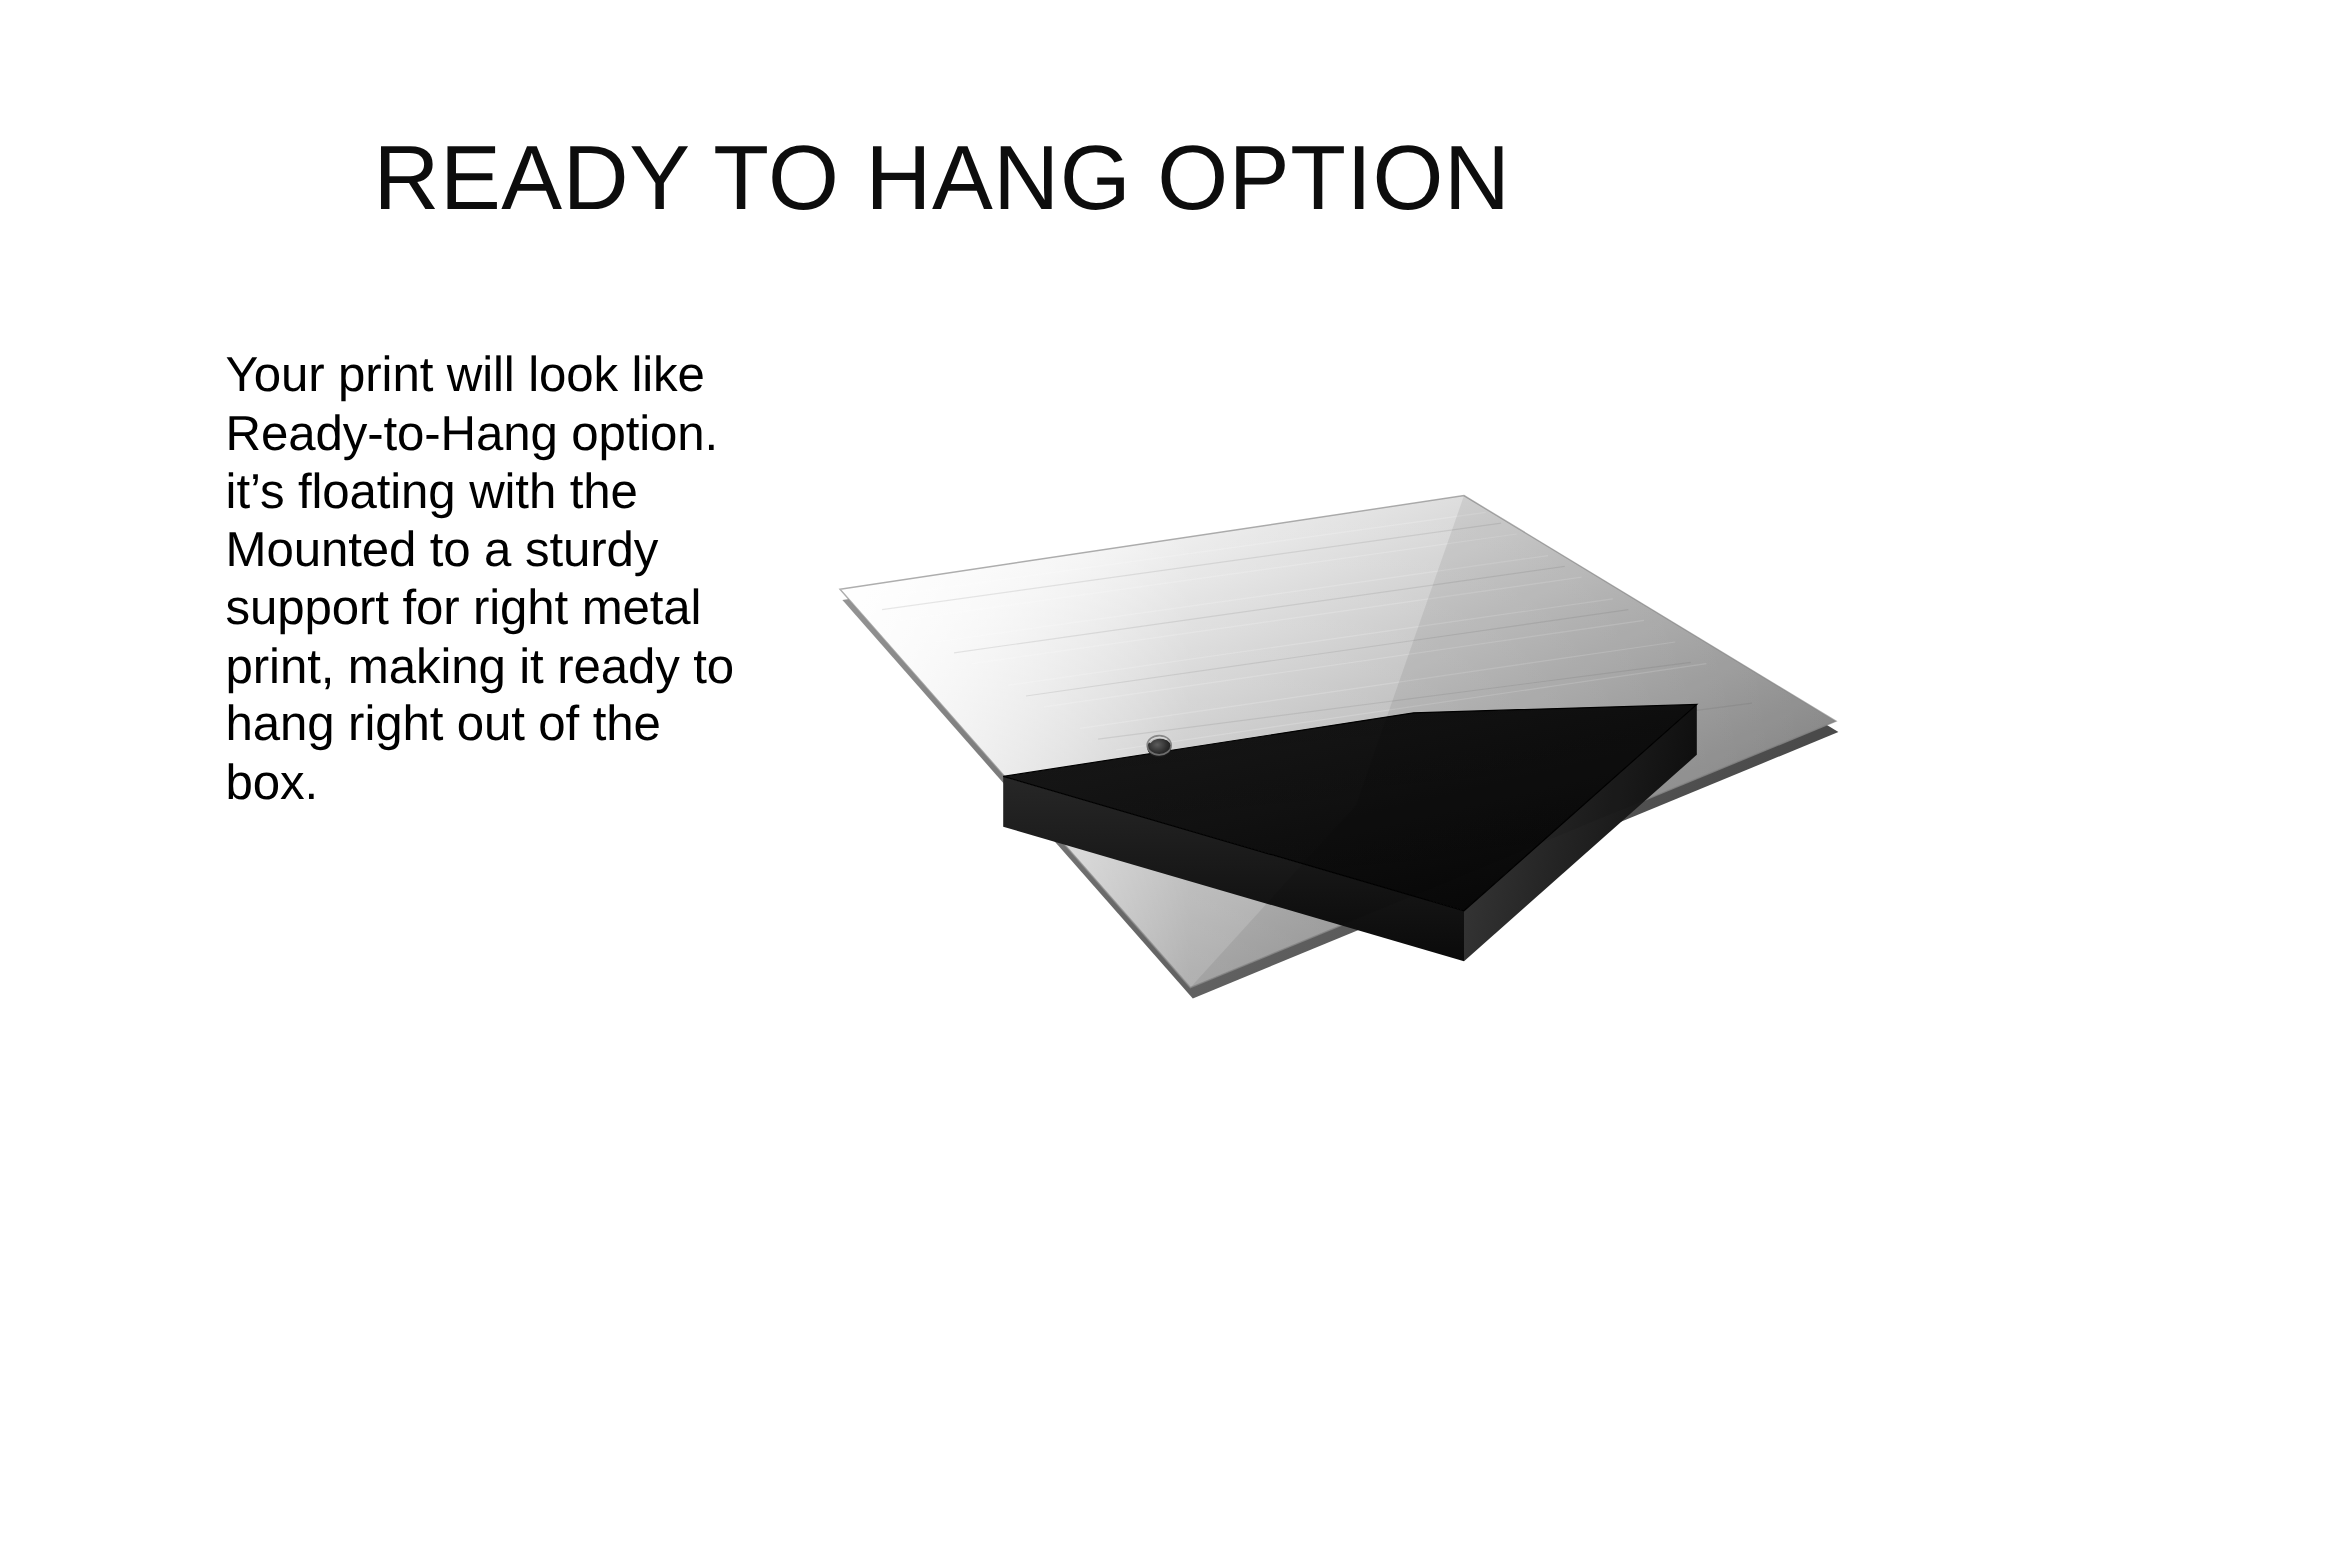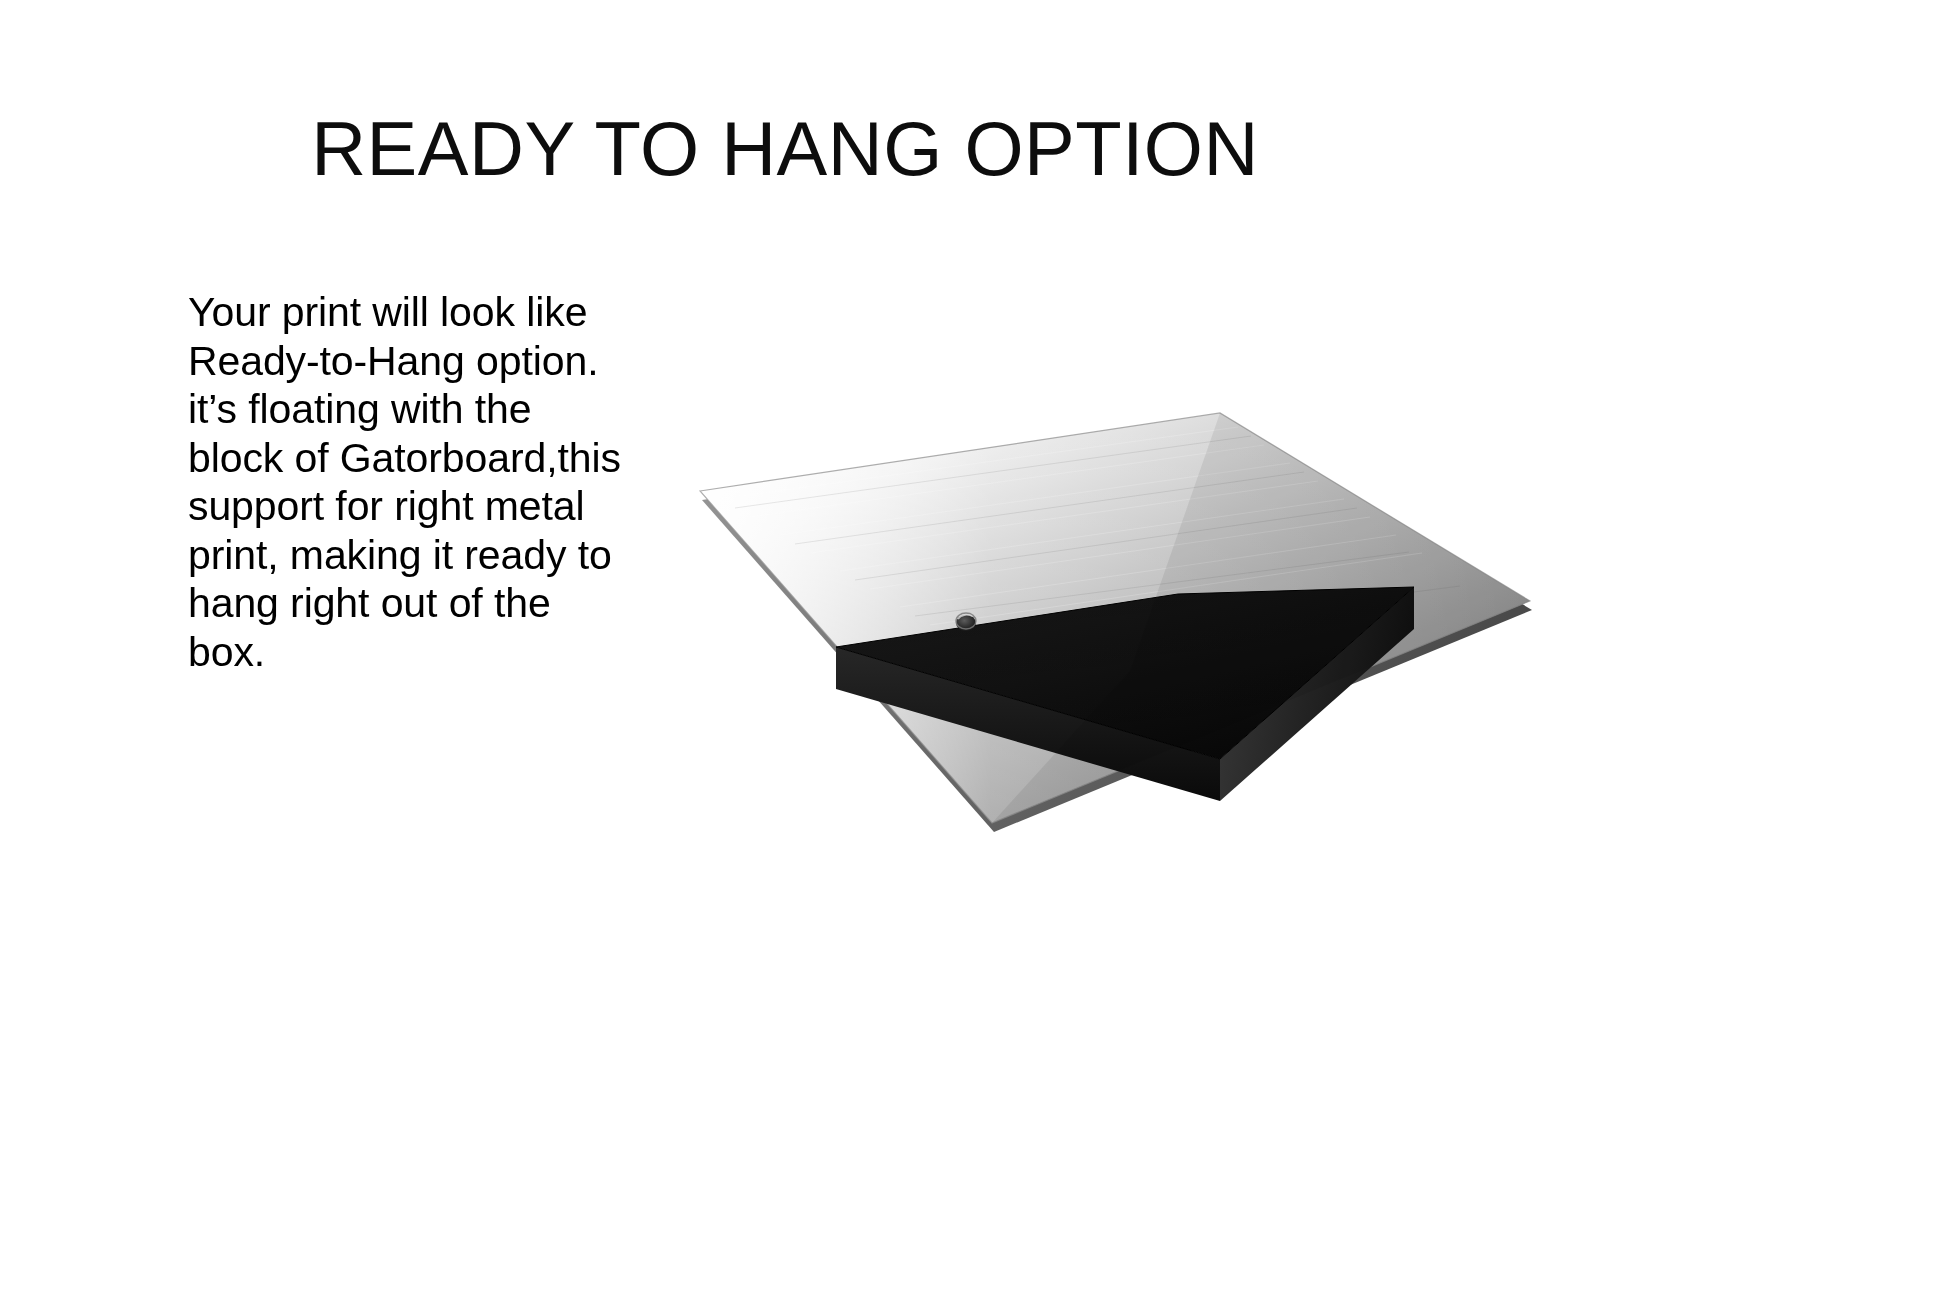--- a/index.html
+++ b/index.html
@@ -75,21 +75,21 @@
 <body>
 
 <div id="slide">
 
   <div id="slide-title">READY TO HANG OPTION</div>
 
   <div id="body-text">
     <div class="line">Your print will look like</div>
     <div class="line">Ready-to-Hang option.</div>
     <div class="line">it’s floating with the</div>
-    <div class="line">block of Gatorboard,this</div>
+    <div class="line">Mounted to a sturdy</div>
     <div class="line">support for right metal</div>
     <div class="line">print, making it ready to</div>
     <div class="line">hang right out of the</div>
     <div class="line">box.</div>
   </div>
 
   <div id="product-image">
     <svg viewBox="0 0 900 500" xmlns="http://www.w3.org/2000/svg" shape-rendering="geometricPrecision">
       <defs>
 

